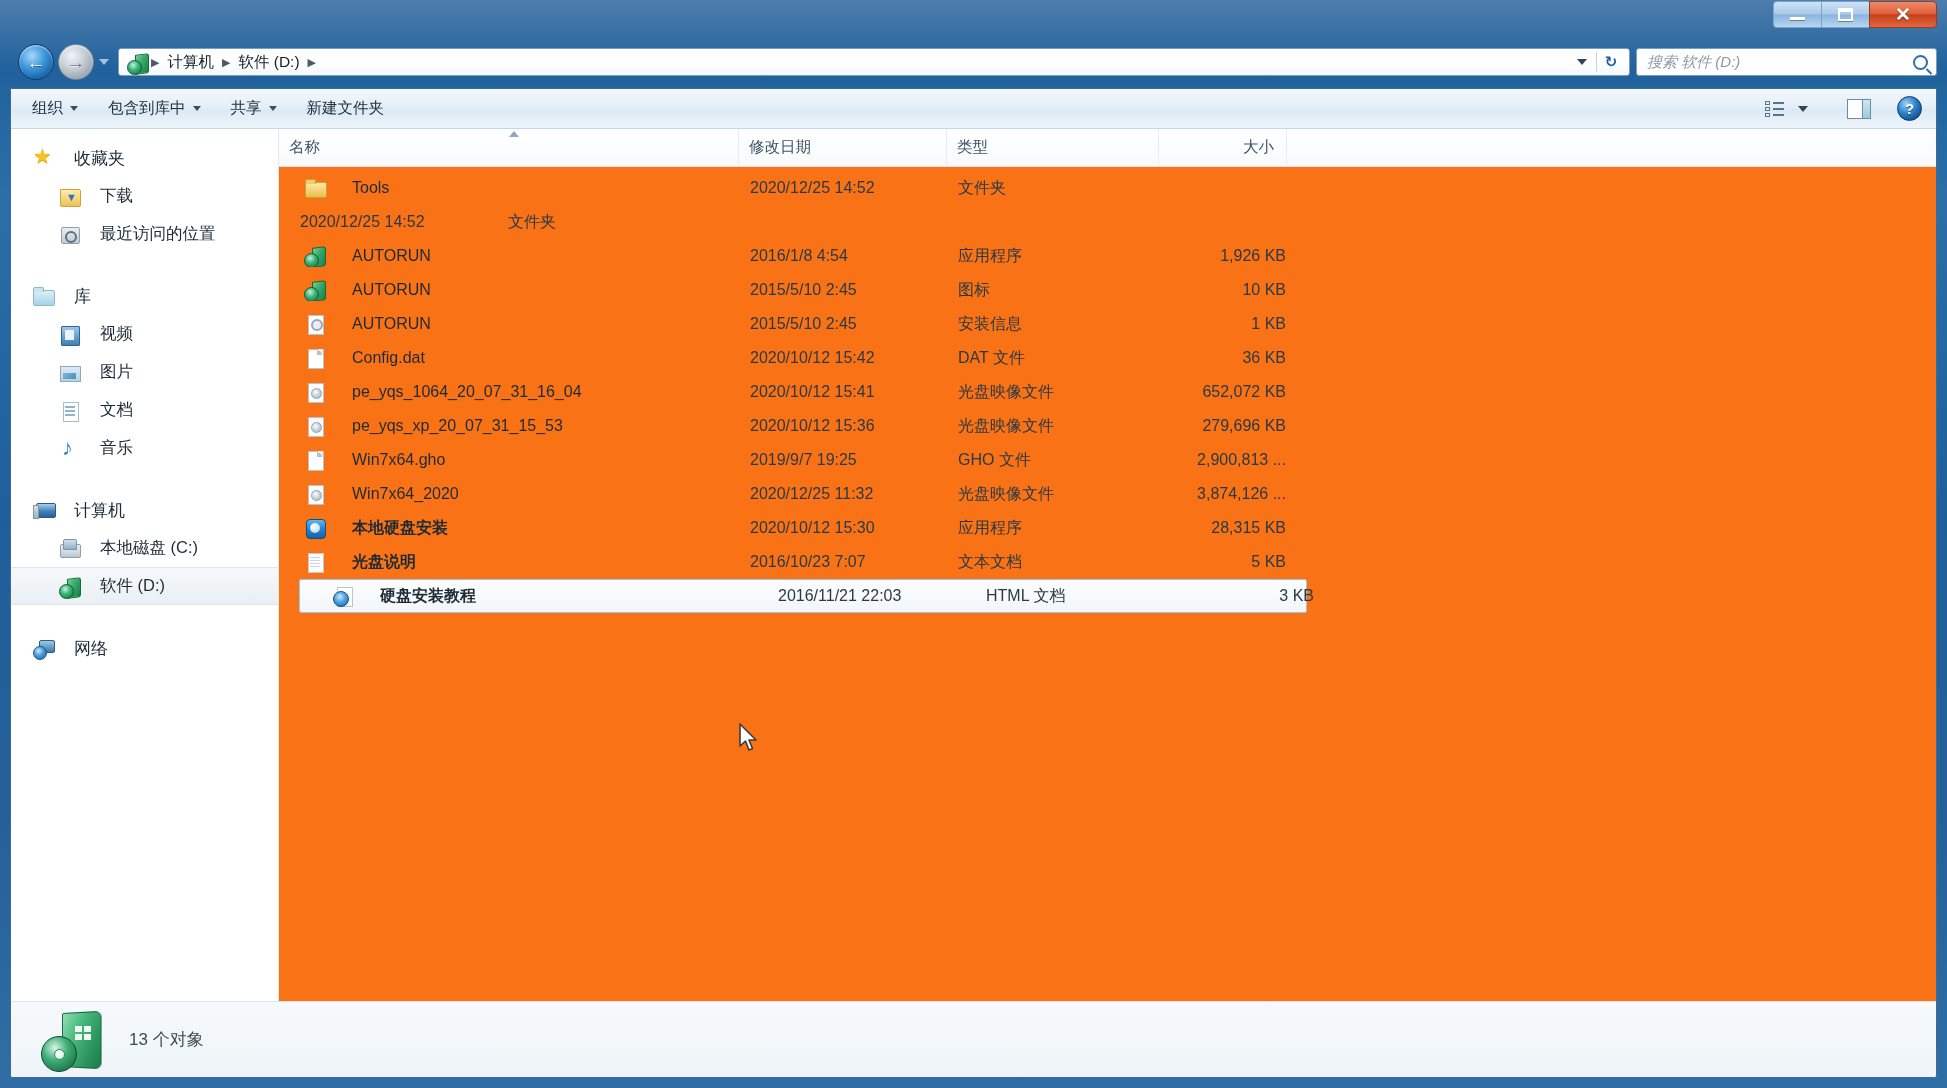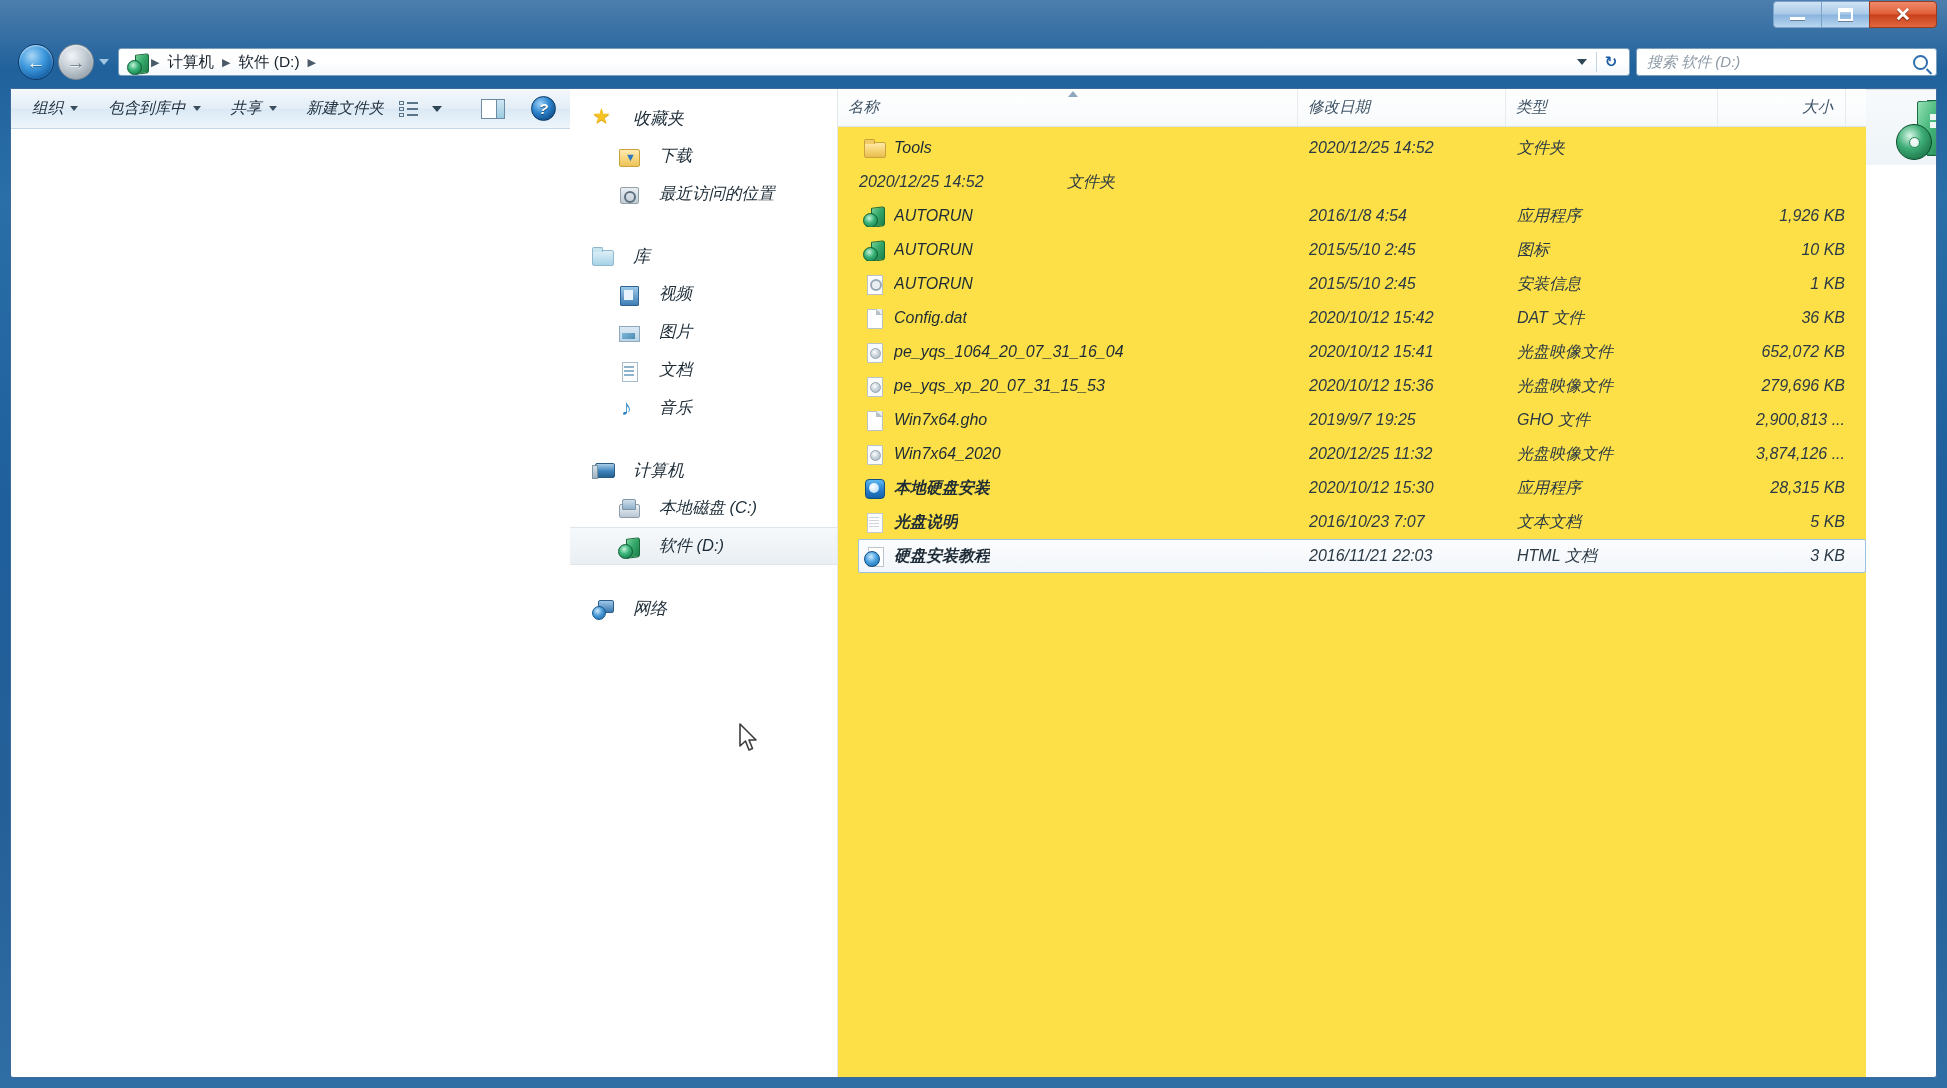--- a/index.html
+++ b/index.html
@@ -104,21 +104,21 @@
     display:flex; align-items:center; padding: 0 6px 0 10px;
   }
   #searchph { flex:1; font-size:15px; color:#8d9aa6; font-style:italic; white-space:nowrap; overflow:hidden; }
   .magnifier { width:15px;height:15px;border:2px solid #2f6fae;border-radius:50%;position:relative;flex:none;margin-right:2px;}
   .magnifier::after{content:"";position:absolute;width:2px;height:7px;background:#2f6fae;transform:rotate(-45deg);left:13px;top:11px;}
 
   
   #client {
     position:absolute; left:10px; right:10px; top: 88px; bottom: 10px;
     background:#fff; border:1px solid #3c6a9a; border-radius: 0 0 3px 3px;
-    display:flex; flex-direction:row; overflow:hidden;font-style:italic;
+    display:flex; flex-direction:column; overflow:hidden;
   }
 
   
   #cmdbar {
     height: 40px; flex:none;
     background: linear-gradient(180deg,#f3f8fc 0%,#e4eef7 48%,#dbe9f5 52%,#eef5fb 100%);
     border-bottom:1px solid #c3d7e8;
     display:flex; align-items:center; padding: 0 6px;
   }
   .cmdbtn {
@@ -157,21 +157,21 @@
   }
   .navitem.child { padding-left: 48px; font-size: 16.5px; }
   .navitem.selected {
     background: linear-gradient(180deg,#f6f9fb 0%,#eaeff3 100%);
     border-top:1px solid #dfe6eb; border-bottom:1px solid #dfe6eb;
   }
   .navgap { height: 24px; }
   .nicon { width:21px; height:21px; flex:none; position:relative; }
 
   
-  #listpane { flex:1; display:flex; flex-direction:column; min-width:0; background:#fde047; }
+  #listpane { flex:1; display:flex; flex-direction:column; min-width:0; background:#f97316; }
   #colhead {
     height: 38px; flex:none; display:flex; align-items:stretch;
     background: linear-gradient(180deg,#ffffff 0%,#f7fafc 100%);
     border-bottom:1px solid #dde4e9;
   }
   .col {
     display:flex; align-items:center; font-size:15.5px; color:#3d5265;
     border-right:1px solid #e6ebef; padding-left: 10px; position:relative;
   }
   .col.sorted::after{
@@ -187,23 +187,24 @@
 
   #rows { flex:1; overflow:hidden; padding-top: 4px; }
   .row {
     height: 34px; display:flex; align-items:center;
     border:1px solid transparent; margin: 0 0 0 20px; width: 1008px;
     border-radius:2px;
   }
   .row.selected {
     background: linear-gradient(180deg,#fcfdfe 0%,#f2f6fa 100%);
     border:1px solid #9cc3e0;
+    padding-left:28px;
   }
   .cell { font-size: 16px; color:#1d2b36; white-space:nowrap; overflow:hidden; }
-  .cell-name { width: 450px; flex:none; display:flex; align-items:center; gap:9px; padding-left: 4px; }
+  .cell-name { width: 450px; flex:none; display:flex; align-items:center; gap:26px; padding-left: 4px; }
   .cell-name .nm { overflow:hidden; text-overflow:ellipsis; }
   .cell-date { width: 208px; flex:none; color:#2a3945; }
   .cell-type { width: 212px; flex:none; color:#2a3945; }
   .cell-size { width: 128px; flex:none; text-align:right; padding-right:12px; color:#2a3945; }
   .bold { font-weight:bold; }
 
   
   .ic { width:22px; height:22px; flex:none; position:relative; }
   
   .ic-folder::before{

